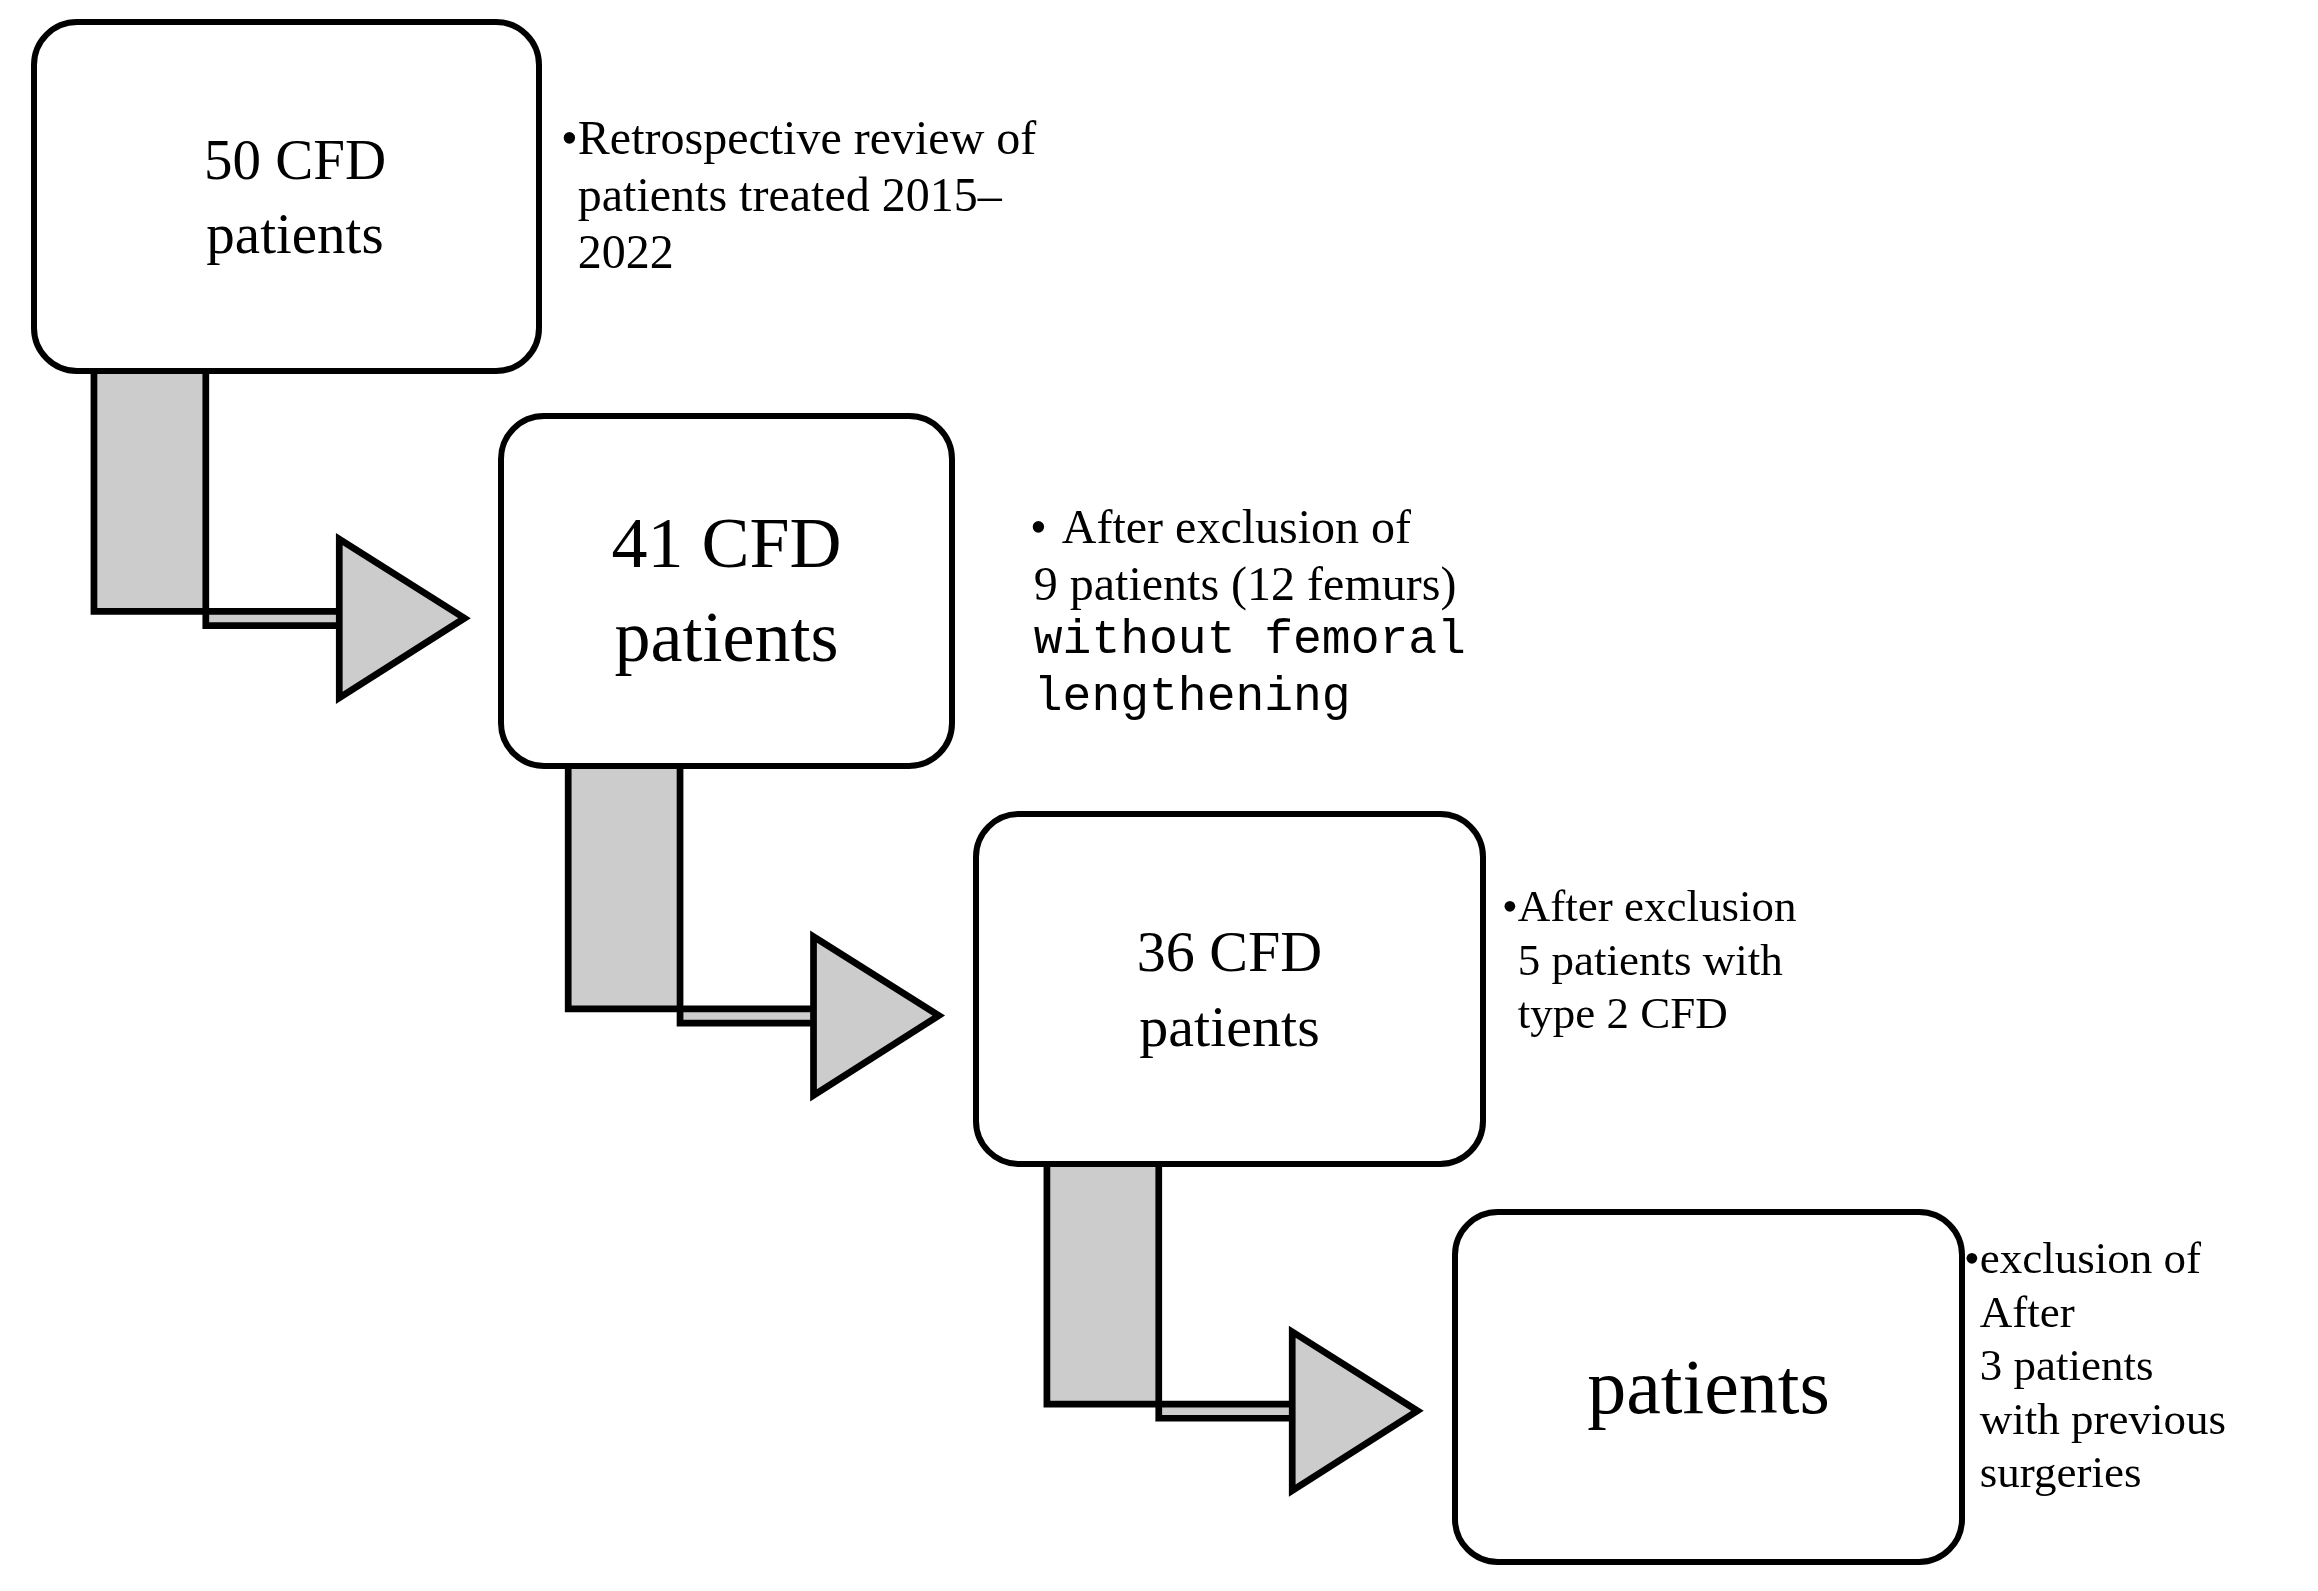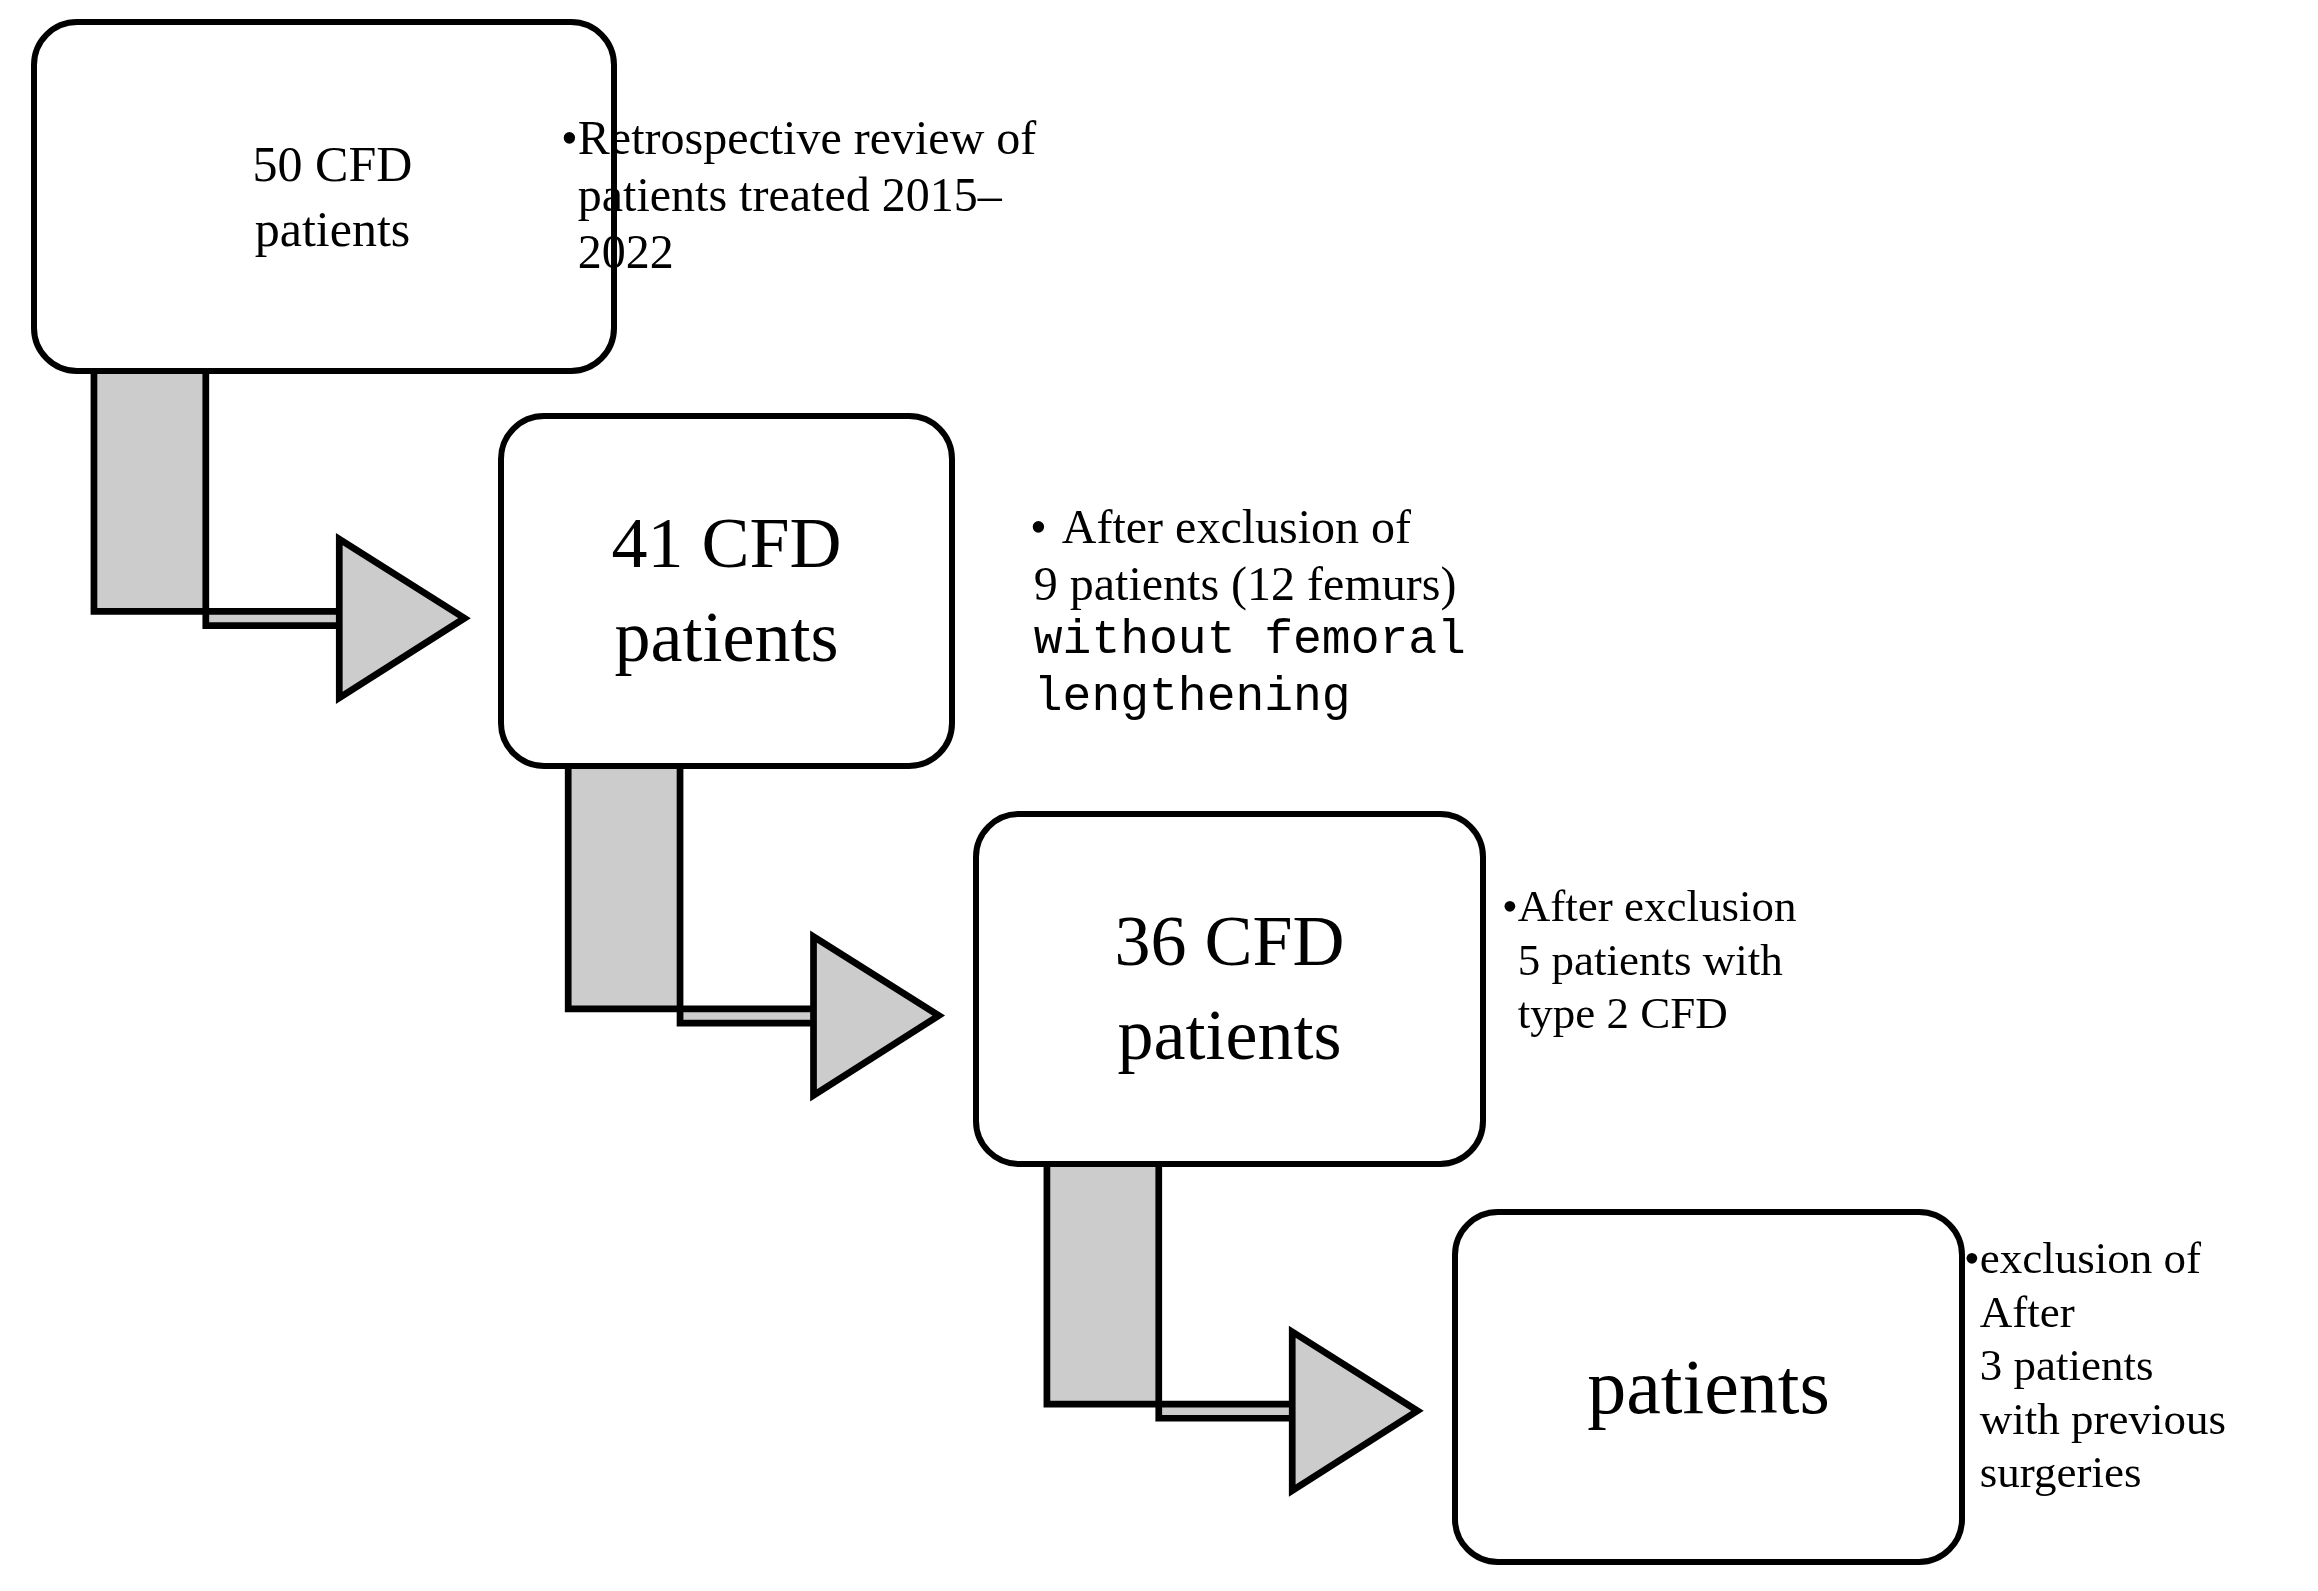--- a/index.html
+++ b/index.html
@@ -135,21 +135,21 @@
                L 1733 1902
                L 1733 1786
                L 1901 1892
                L 1733 1999
                L 1733 1883
                L 1404 1883
                Z"></path>
     </g>
   </svg>
 
-  <div class="flow-box" id="box1" style="left:31px; top:19.4px; width:586px; height:355px; font-size:50px;padding-left:17px;">
+  <div class="flow-box" id="box1" style="left:31px; top:19.4px; width:511px; height:355px; font-size:57px;padding-left:17px;">
     <span class="line">50 CFD</span>
     <span class="line">patients</span>
   </div>
 
   <div class="note" id="note1" style="left:561px; top:109px; font-size:48px; width:552px;">
     <div class="bullet-row">
       <span class="bullet">•</span>
       <span class="note-text">
         <span style="display:block">Retrospective review of</span>
         <span style="display:block">patients treated 2015–</span>
@@ -168,21 +168,21 @@
       <span class="bullet" style="margin-right:15px;">•</span>
       <span class="note-text">
         <span style="display:block">After exclusion of</span>
         <span style="display:block; margin-left:-28px;">9 patients (12 femurs)</span>
         <span style="display:block; margin-left:-28px;font-family:Liberation Mono, monospace;">without femoral</span>
         <span style="display:block; margin-left:-28px;font-family:Liberation Mono, monospace;">lengthening</span>
       </span>
     </div>
   </div>
 
-  <div class="flow-box" id="box3" style="left:973px; top:811px; width:513px; height:356px; font-size:72px;">
+  <div class="flow-box" id="box3" style="left:973px; top:811px; width:513px; height:356px; font-size:58px;">
     <span class="line">36 CFD</span>
     <span class="line">patients</span>
   </div>
 
   <div class="note" id="note3" style="left:1502px; top:880px; font-size:45px; width:418px;">
     <div class="bullet-row">
       <span class="bullet">•</span>
       <span class="note-text">
         <span style="display:block">After exclusion</span>
         <span style="display:block">5 patients with</span>

